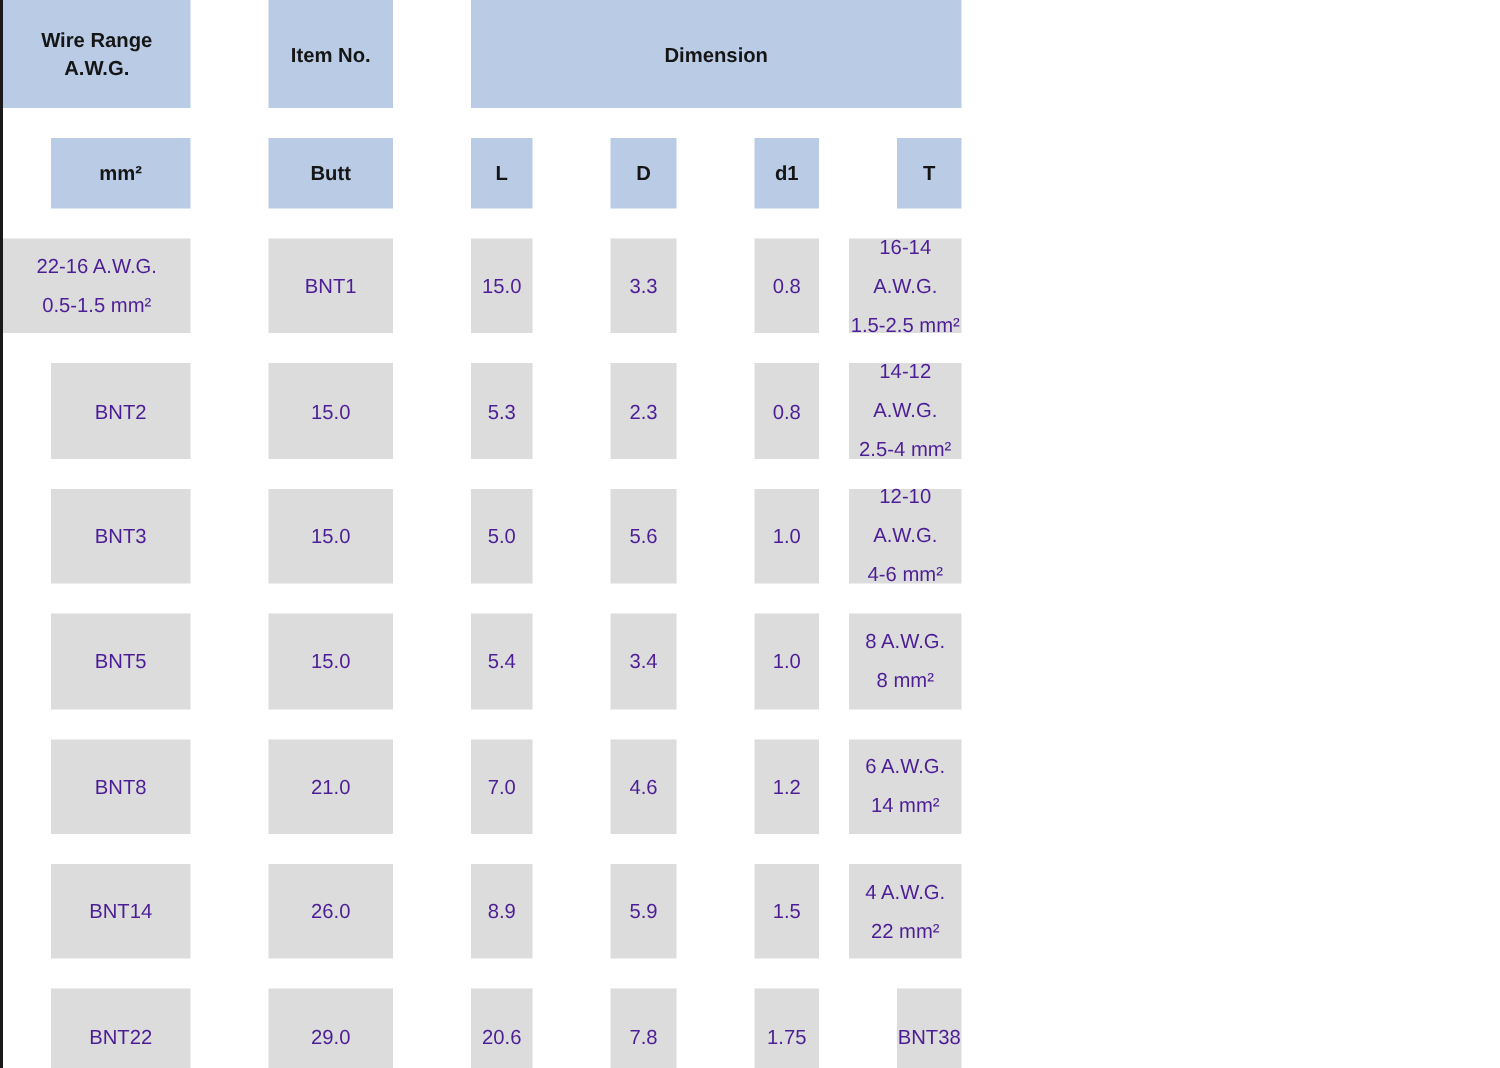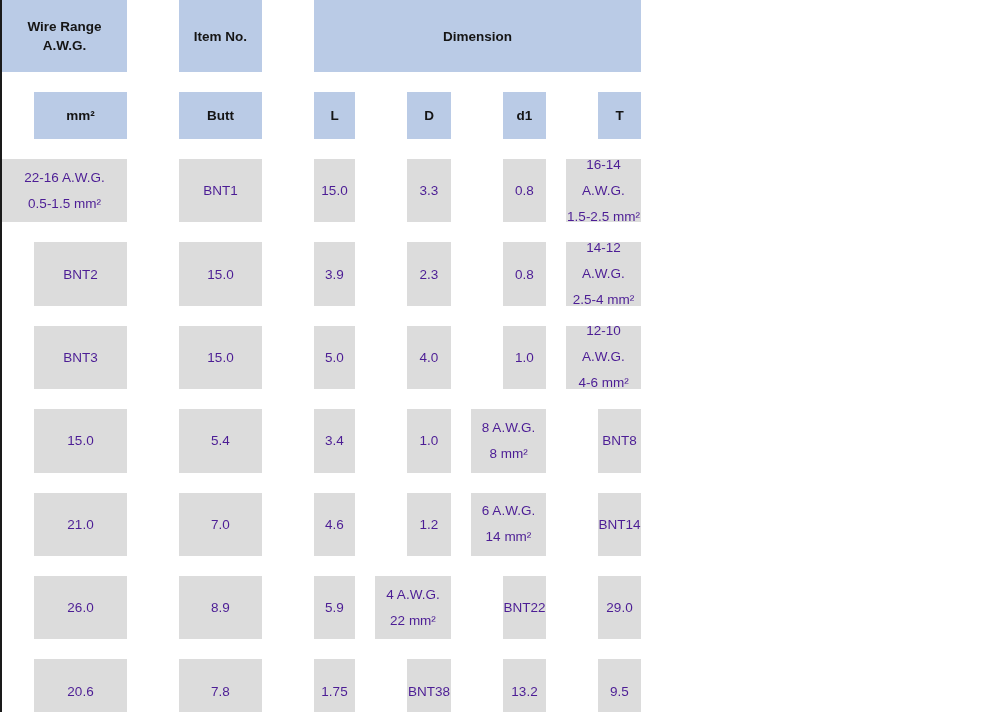--- a/index.html
+++ b/index.html
@@ -77,38 +77,39 @@
     <div class="cell single">15.0</div>
     <div class="cell single">3.3</div>
     <div class="cell single">0.8</div>
 
     <div class="cell">
       <span>16-14 A.W.G.</span>
       <span>1.5-2.5 mm²</span>
     </div>
     <div class="cell single">BNT2</div>
     <div class="cell single">15.0</div>
-    <div class="cell single">3.9</div>
+    <div class="cell single">5.3</div>
     <div class="cell single">2.3</div>
     <div class="cell single">0.8</div>
 
     <div class="cell">
       <span>14-12 A.W.G.</span>
       <span>2.5-4 mm²</span>
     </div>
     <div class="cell single">BNT3</div>
     <div class="cell single">15.0</div>
     <div class="cell single">5.0</div>
-    <div class="cell single">4.0</div>
+    <div class="cell single">5.6</div>
     <div class="cell single">1.0</div>
 
     <div class="cell">
       <span>12-10 A.W.G.</span>
       <span>4-6 mm²</span>
     </div>
+    <div class="cell single">BNT5</div>
     <div class="cell single">15.0</div>
     <div class="cell single">5.4</div>
     <div class="cell single">3.4</div>
     <div class="cell single">1.0</div>
 
     <div class="cell">
       <span>8 A.W.G.</span>
       <span>8 mm²</span>
     </div>
     <div class="cell single">BNT8</div>
@@ -118,20 +119,21 @@
     <div class="cell single">1.2</div>
 
     <div class="cell">
       <span>6 A.W.G.</span>
       <span>14 mm²</span>
     </div>
     <div class="cell single">BNT14</div>
     <div class="cell single">26.0</div>
     <div class="cell single">8.9</div>
     <div class="cell single">5.9</div>
+    <div class="cell single">1.5</div>
 
     <div class="cell">
       <span>4 A.W.G.</span>
       <span>22 mm²</span>
     </div>
     <div class="cell single">BNT22</div>
     <div class="cell single">29.0</div>
     <div class="cell single">20.6</div>
     <div class="cell single">7.8</div>
     <div class="cell single">1.75</div>

